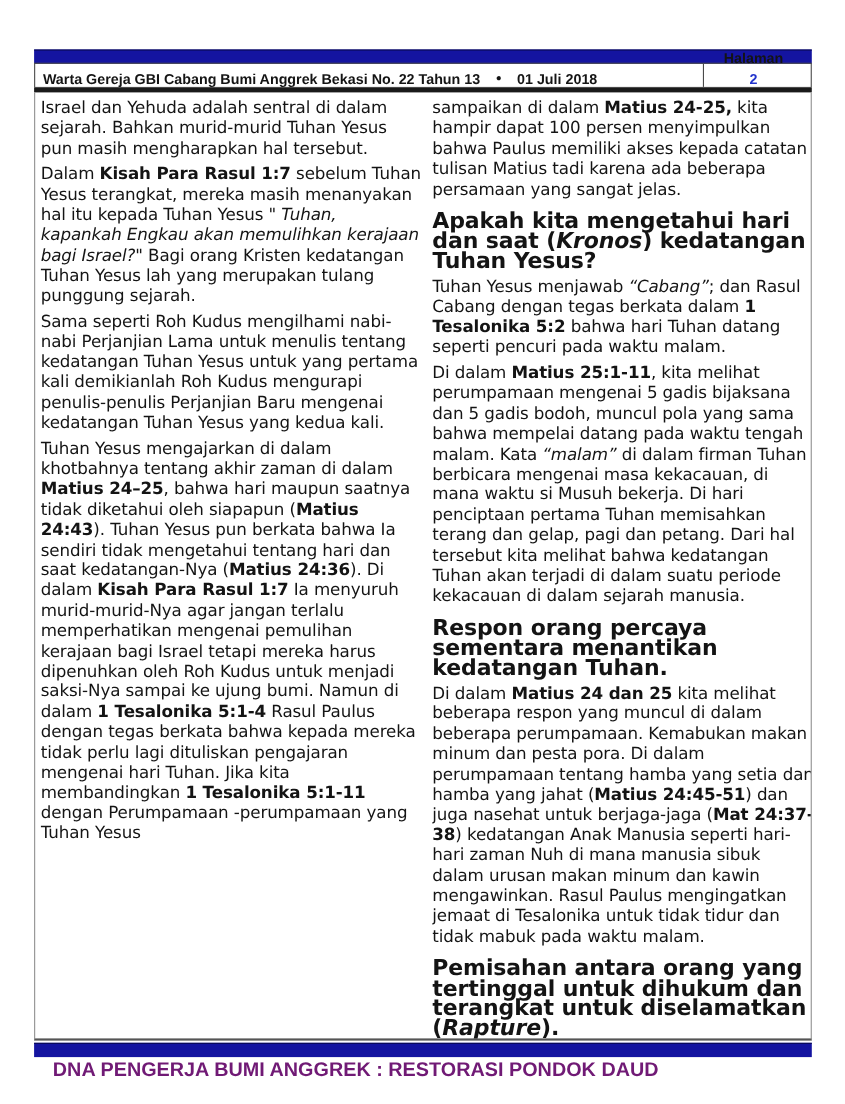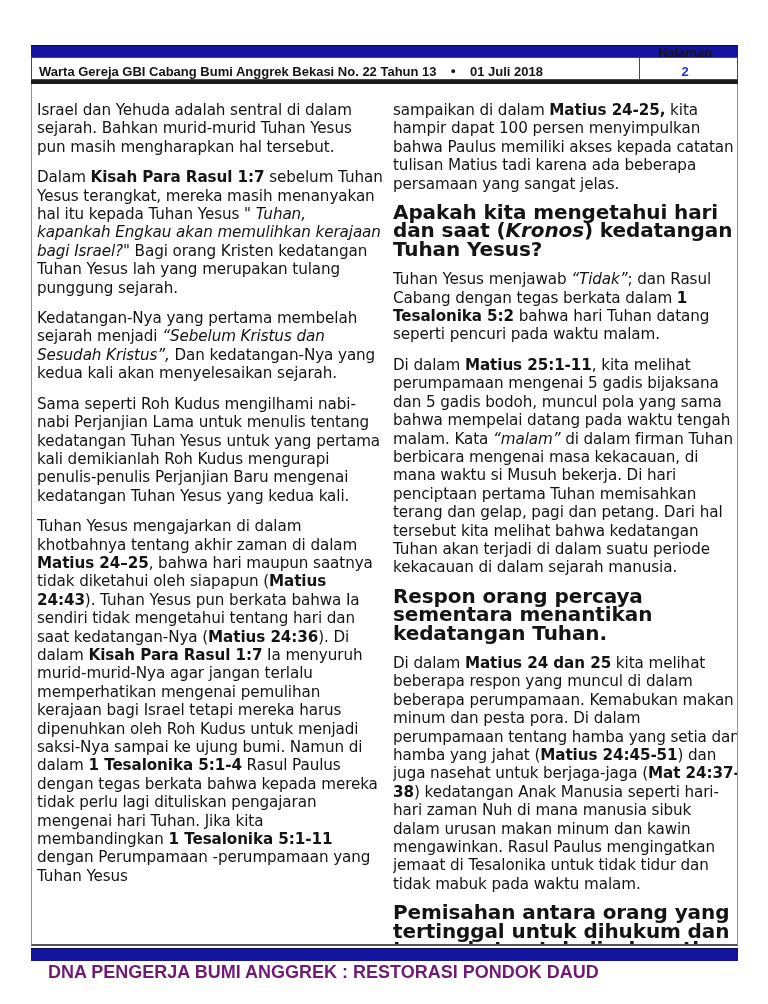--- a/index.html
+++ b/index.html
@@ -52,21 +52,21 @@
     padding:5px 3px 0 5px;
     display:flex;gap:9px;
     overflow:hidden;
   }
   .col{
     width:347px;min-width:347px;
     font-size:15.2px;line-height:18.4px;
     overflow:hidden;
     letter-spacing:-0.1px;
   }
-  .para{margin:12px 0 5px 0;}
+  .para{margin:0 0 5px 0;}
   .col-heading{
     margin:10px 0 5px 0;
     font-size:20px;line-height:18.4px;font-weight:bold;
   }
   .gap-above{margin-top:21px;}
   .b{font-weight:bold;}
   .i{font-style:italic;}
 
   .bottom-bar{
     position:absolute;left:31px;top:948px;width:707px;height:12px;
@@ -98,28 +98,27 @@
       <span class="page-num">2</span>
     </div>
   </div>
 
   <div class="thick-rule"></div>
 
   <div class="body-box">
     <div class="col">
         <p class="para"><span>Israel dan Yehuda adalah sentral di dalam sejarah. Bahkan murid-murid Tuhan Yesus pun masih mengharapkan hal tersebut.</span></p>
         <p class="para"><span>Dalam </span><span class="b">Kisah Para Rasul 1:7</span><span> sebelum Tuhan Yesus terangkat, mereka masih menanyakan hal itu kepada Tuhan Yesus </span><span class="i">" Tuhan, kapankah Engkau akan memulihkan kerajaan bagi Israel?"</span><span> Bagi orang Kristen kedatangan Tuhan Yesus lah yang merupakan tulang punggung sejarah.</span></p>
-        <p class="para"><span>Kedatangan-Nya yang pertama membelah sejarah menjadi </span><span class="i">“Sebelum Kristus dan Sesudah Kristus”,</span><span> Dan kedatangan-Nya yang kedua kali akan menyelesaikan sejarah.</span></p>
         <p class="para"><span>Sama seperti Roh Kudus mengilhami nabi-nabi Perjanjian Lama untuk menulis tentang kedatangan Tuhan Yesus untuk yang pertama kali demikianlah Roh Kudus mengurapi penulis-penulis Perjanjian Baru mengenai kedatangan Tuhan Yesus yang kedua kali.</span></p>
         <p class="para"><span>Tuhan Yesus mengajarkan di dalam khotbahnya tentang akhir zaman di dalam </span><span class="b">Matius 24–25</span><span>, bahwa hari maupun saatnya tidak diketahui oleh siapapun (</span><span class="b">Matius 24:43</span><span>). Tuhan Yesus pun berkata bahwa Ia sendiri tidak mengetahui tentang hari dan saat kedatangan-Nya (</span><span class="b">Matius 24:36</span><span>). Di dalam </span><span class="b">Kisah Para Rasul 1:7</span><span> Ia menyuruh murid-murid-Nya agar jangan terlalu memperhatikan mengenai pemulihan kerajaan bagi Israel tetapi mereka harus dipenuhkan oleh Roh Kudus untuk menjadi saksi-Nya sampai ke ujung bumi. Namun di dalam </span><span class="b">1 Tesalonika 5:1-4</span><span> Rasul Paulus dengan tegas berkata bahwa kepada mereka tidak perlu lagi dituliskan pengajaran mengenai hari Tuhan. Jika kita membandingkan </span><span class="b">1 Tesalonika 5:1-11</span><span> dengan Perumpamaan -perumpamaan yang Tuhan Yesus</span></p>
       </div>
     <div class="col">
         <p class="para"><span>sampaikan di dalam </span><span class="b">Matius 24-25,</span><span> kita hampir dapat 100 persen menyimpulkan bahwa Paulus memiliki akses kepada catatan tulisan Matius tadi karena ada beberapa persamaan yang sangat jelas.</span></p>
         <h3 class="col-heading"><span class="b">Apakah kita mengetahui hari dan saat (</span><span class="b i">Kronos</span><span class="b">) kedatangan Tuhan Yesus?</span></h3>
-        <p class="para"><span>Tuhan Yesus menjawab </span><span class="i">“Tidak”</span><span>; dan  Rasul Cabang dengan tegas berkata dalam </span><span class="b">1 Tesalonika 5:2</span><span> bahwa hari Tuhan datang seperti pencuri pada waktu malam.</span></p>
+        <p class="para"><span>Tuhan Yesus menjawab </span><span class="i">“Cabang”</span><span>; dan  Rasul Cabang dengan tegas berkata dalam </span><span class="b">1 Tesalonika 5:2</span><span> bahwa hari Tuhan datang seperti pencuri pada waktu malam.</span></p>
         <p class="para"><span>Di dalam </span><span class="b">Matius 25:1-11</span><span>, kita melihat perumpamaan mengenai 5 gadis bijaksana dan 5 gadis bodoh, muncul pola yang sama bahwa mempelai datang pada waktu tengah malam. Kata </span><span class="i">“malam”</span><span> di dalam firman Tuhan berbicara mengenai masa kekacauan, di mana waktu si Musuh bekerja. Di hari penciptaan pertama Tuhan memisahkan terang dan gelap, pagi dan petang. Dari hal tersebut kita melihat bahwa kedatangan Tuhan akan terjadi di dalam suatu periode kekacauan di dalam sejarah manusia.</span></p>
         <h3 class="col-heading"><span class="b">Respon orang percaya sementara menantikan kedatangan Tuhan.</span></h3>
         <p class="para"><span>Di dalam </span><span class="b">Matius 24 dan 25</span><span> kita melihat beberapa respon yang muncul di dalam beberapa perumpamaan. Kemabukan makan minum dan pesta pora. Di dalam perumpamaan tentang hamba yang setia dan hamba yang jahat (</span><span class="b">Matius 24:45-51</span><span>) dan juga nasehat untuk berjaga-jaga (</span><span class="b">Mat 24:37-38</span><span>) kedatangan Anak Manusia seperti hari-hari zaman Nuh di mana manusia sibuk dalam urusan makan minum dan kawin mengawinkan. Rasul Paulus mengingatkan jemaat di Tesalonika untuk tidak tidur dan tidak mabuk pada waktu malam.</span></p>
         <h3 class="col-heading"><span class="b">Pemisahan antara orang yang tertinggal untuk dihukum dan terangkat untuk diselamatkan (</span><span class="b i">Rapture</span><span class="b">).</span></h3>
       </div>
   </div>
 
   <div class="bottom-bar"></div>
 
   <div class="footer-text">DNA PENGERJA BUMI ANGGREK : RESTORASI PONDOK DAUD</div>

